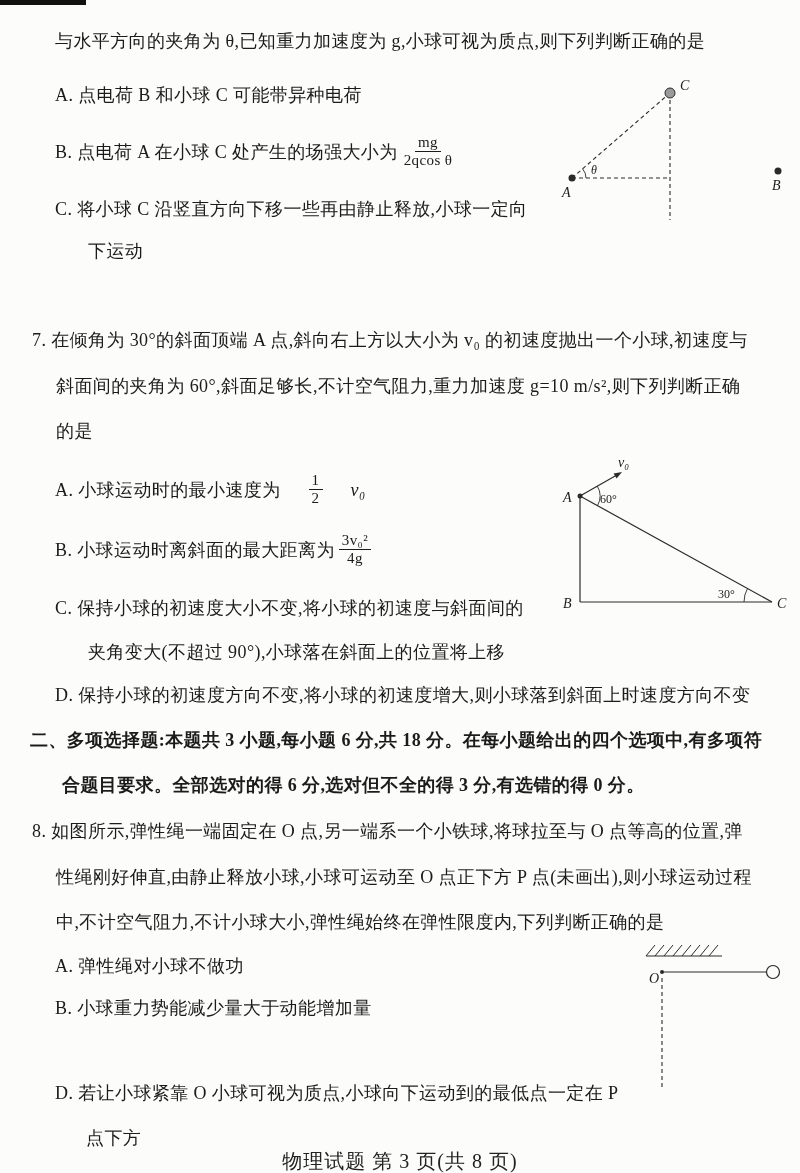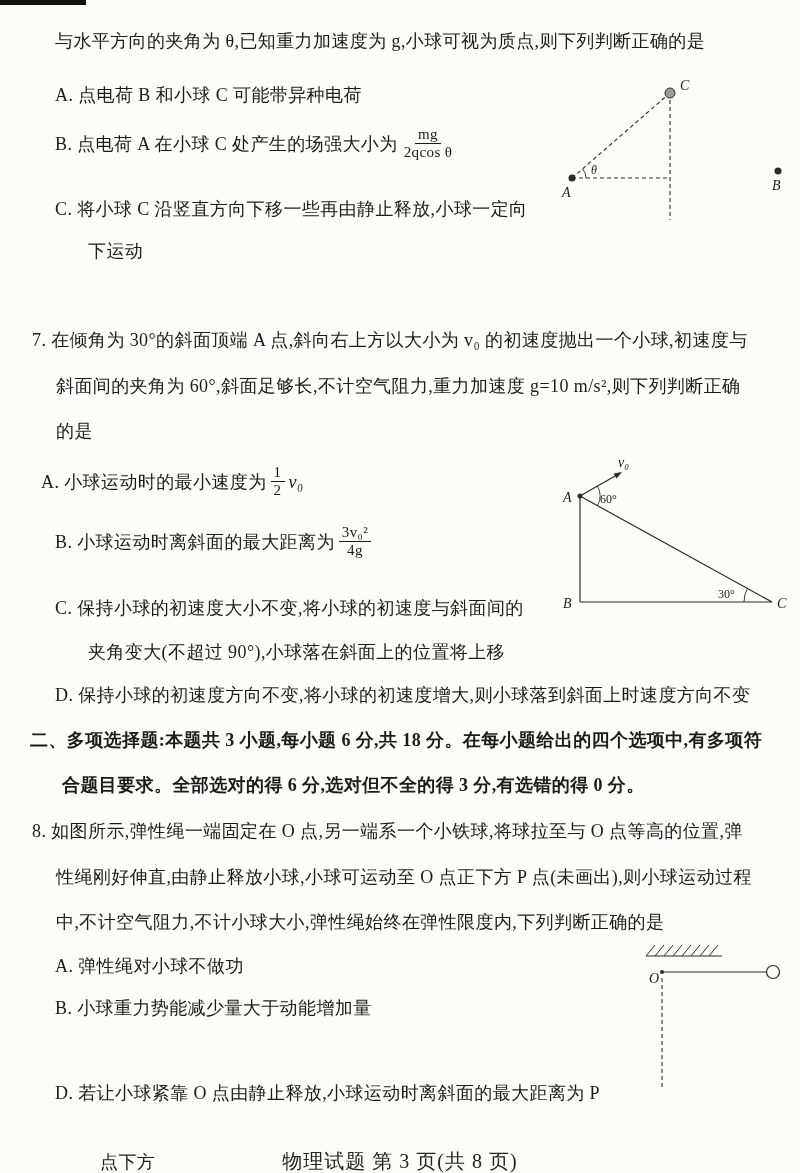--- a/index.html
+++ b/index.html
@@ -11,21 +11,21 @@
   }
   .line {
     position:absolute; font-size:18px; line-height:1.25;
     letter-spacing:0.4px; white-space:nowrap;
   }
   .indent2 {  }
   .bold { font-weight:700; }
   .frac-line { display:flex; align-items:center; }
   .frac {
     display:inline-flex; flex-direction:column; align-items:center;
-    margin:0 4px; font-size:15px; line-height:1.15; text-align:center;
+    margin:8px 4px; font-size:15px; line-height:1.15; text-align:center;
   }
   .frac .num { border-bottom:1.3px solid #1b1b1b; padding:0 3px; }
   .frac .den { padding:0 2px; }
   .suffix { font-style:italic; }
   .footer {
     position:absolute; left:0; top:1148px; width:100%;
     text-align:center; font-size:20px; letter-spacing:1px; color:#222;
   }
   .diagram { position:absolute; }
   svg .stroke { stroke:#2a2a2a; stroke-width:1.2; fill:none; }
@@ -72,21 +72,21 @@
       <text x="14" y="127">A</text>
       <text x="224" y="120">B</text>
       <text x="43" y="104" style="font-size:12px">θ</text>
     </svg>
   </div>
 
   <div class="line" style="left:32px;top:329px;">7. 在倾角为 30°的斜面顶端 A 点,斜向右上方以大小为 v₀ 的初速度抛出一个小球,初速度与</div>
   <div class="line" style="left:56px;top:375px;">斜面间的夹角为 60°,斜面足够长,不计空气阻力,重力加速度 g=10 m/s²,则下列判断正确</div>
   <div class="line" style="left:56px;top:420px;font-family:Liberation Serif, serif;">的是</div>
 
-  <div class="line frac-line" style="left:41px;top:464px;">
+  <div class="line frac-line" style="left:55px;top:464px;gap:24px;">
     <span>A. 小球运动时的最小速度为</span>
     <span class="frac">
       <span class="num">1</span>
       <span class="den">2</span>
     </span>
     <span class="suffix">v₀</span>
   </div>
 
   <div class="line frac-line" style="left:55px;top:524px;">
     <span>B. 小球运动时离斜面的最大距离为</span>
@@ -121,22 +121,22 @@
 
   <div class="line bold" style="left:30px;top:729px;">二、多项选择题:本题共 3 小题,每小题 6 分,共 18 分。在每小题给出的四个选项中,有多项符</div>
   <div class="line bold" style="left:62px;top:774px;">合题目要求。全部选对的得 6 分,选对但不全的得 3 分,有选错的得 0 分。</div>
 
   <div class="line" style="left:32px;top:820px;">8. 如图所示,弹性绳一端固定在 O 点,另一端系一个小铁球,将球拉至与 O 点等高的位置,弹</div>
   <div class="line" style="left:56px;top:866px;">性绳刚好伸直,由静止释放小球,小球可运动至 O 点正下方 P 点(未画出),则小球运动过程</div>
   <div class="line" style="left:56px;top:911px;">中,不计空气阻力,不计小球大小,弹性绳始终在弹性限度内,下列判断正确的是</div>
 
   <div class="line" style="left:55px;top:955px;">A. 弹性绳对小球不做功</div>
   <div class="line" style="left:55px;top:997px;">B. 小球重力势能减少量大于动能增加量</div>
-  <div class="line" style="left:55px;top:1082px;">D. 若让小球紧靠 O 点由静止释放,小球运动时离斜面的最大距离为 P</div>
-  <div class="line indent2" style="left:100px;top:1127px;margin-top:24px;">点下方</div>
+  <div class="line" style="left:55px;top:1082px;">D. 若让小球紧靠 O 小球可视为质点,小球向下运动到的最低点一定在 P</div>
+  <div class="line indent2" style="left:86px;top:1127px;">点下方</div>
 
   <div class="diagram" style="left:628px;top:936px;">
     <svg width="170" height="162" viewBox="0 0 170 162">
       <line class="stroke" x1="18" y1="20" x2="94" y2="20"></line>
       <g stroke="#2a2a2a" stroke-width="1">
         <line x1="18" y1="20" x2="27" y2="9"></line>
         <line x1="27" y1="20" x2="36" y2="9"></line>
         <line x1="36" y1="20" x2="45" y2="9"></line>
         <line x1="45" y1="20" x2="54" y2="9"></line>
         <line x1="54" y1="20" x2="63" y2="9"></line>

